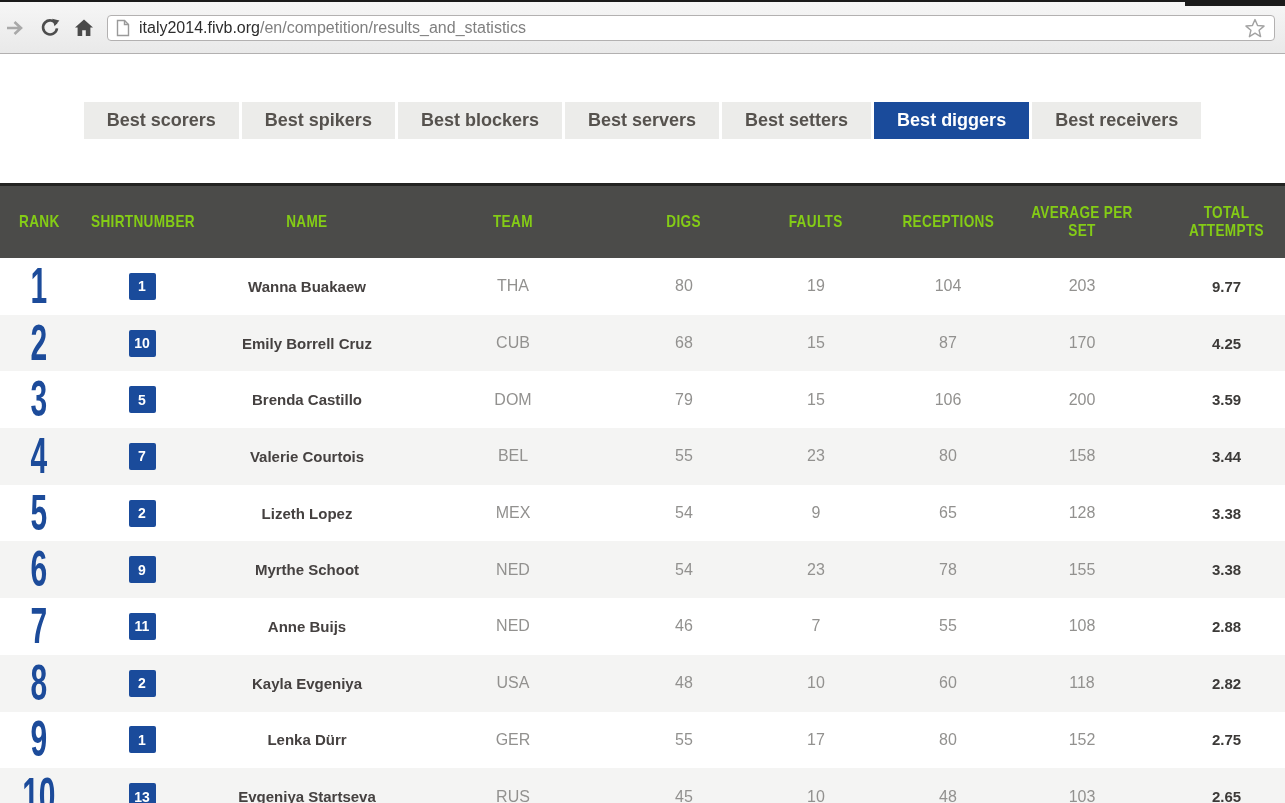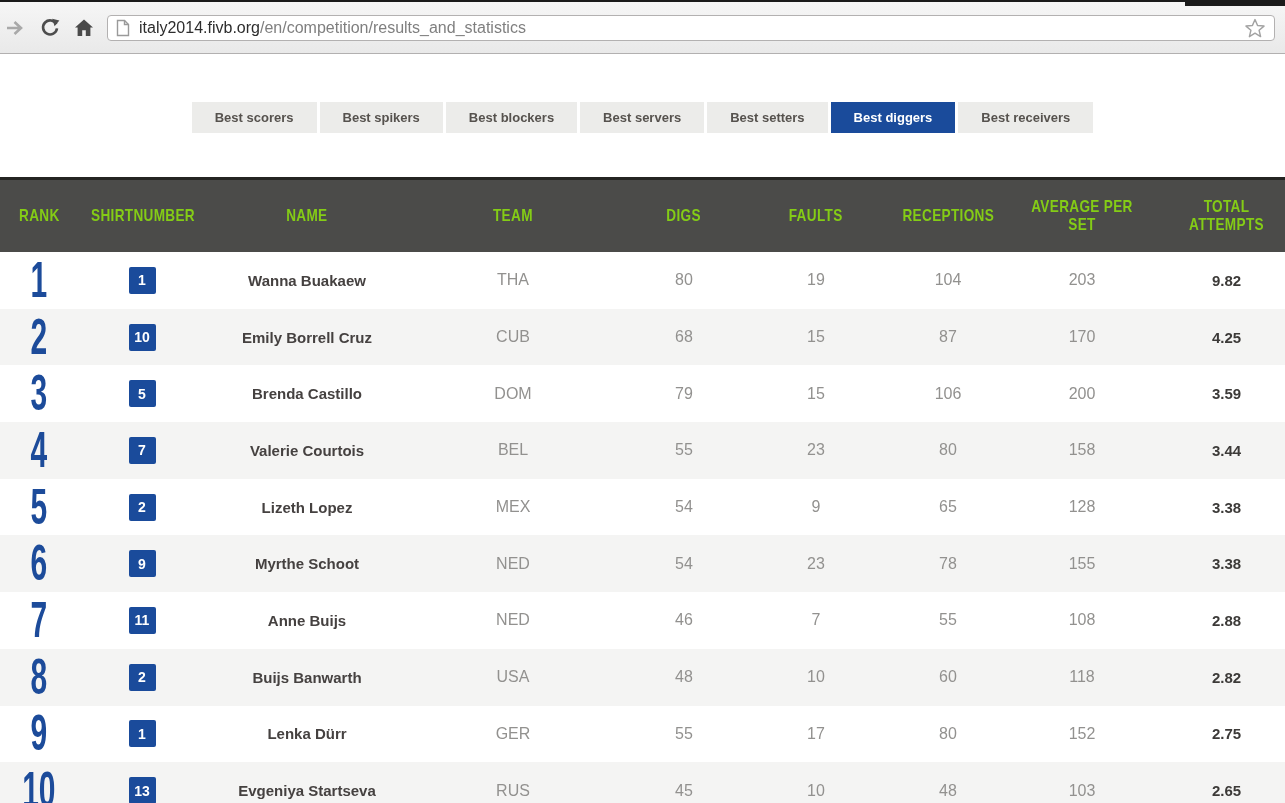--- a/index.html
+++ b/index.html
@@ -27,21 +27,21 @@
   }
   .url-text { font-size:16px; margin-left:9px; white-space:nowrap; overflow:hidden; }
   .url-domain { color:#2d2d2d; }
   .url-path { color:#7f7f7f; }
   .star-wrap { margin-left:auto; display:flex; align-items:center; cursor:pointer; }
 
   
   .tabs { margin-top:48px; display:flex; justify-content:center; gap:3px; }
   .tab {
     background:#ececea; color:#56524e;
-    font-size:13px; font-weight:bold;
+    font-size:18px; font-weight:bold;
     padding:8px 23px; cursor:pointer; white-space:nowrap;
   }
   .tab.active { background:#1a4b9b; color:#fff; }
 
   
   .stats-table { margin-top:44px; width:1285px; }
   .grid {
     display:grid;
     grid-template-columns:78px 128px 202px 210px 132px 132px 132px 136px 1fr;
     align-items:center; text-align:center;
@@ -139,21 +139,21 @@
   <div id="table-body">
   <div class="grid row">
     <div class="cell"><span class="rank-num">1</span></div>
     <div class="cell"><span class="badge">1</span></div>
     <div class="cell c-name">Wanna Buakaew</div>
     <div class="cell c-team">THA</div>
     <div class="cell c-num">80</div>
     <div class="cell c-num">19</div>
     <div class="cell c-num">104</div>
     <div class="cell c-num">203</div>
-    <div class="cell c-avg">9.82</div>
+    <div class="cell c-avg">9.77</div>
   </div>
 
   <div class="grid row">
     <div class="cell"><span class="rank-num">2</span></div>
     <div class="cell"><span class="badge">10</span></div>
     <div class="cell c-name">Emily Borrell Cruz</div>
     <div class="cell c-team">CUB</div>
     <div class="cell c-num">68</div>
     <div class="cell c-num">15</div>
     <div class="cell c-num">87</div>
@@ -217,21 +217,21 @@
     <div class="cell c-num">46</div>
     <div class="cell c-num">7</div>
     <div class="cell c-num">55</div>
     <div class="cell c-num">108</div>
     <div class="cell c-avg">2.88</div>
   </div>
 
   <div class="grid row">
     <div class="cell"><span class="rank-num">8</span></div>
     <div class="cell"><span class="badge">2</span></div>
-    <div class="cell c-name">Buijs Banwarth</div>
+    <div class="cell c-name">Kayla Evgeniya</div>
     <div class="cell c-team">USA</div>
     <div class="cell c-num">48</div>
     <div class="cell c-num">10</div>
     <div class="cell c-num">60</div>
     <div class="cell c-num">118</div>
     <div class="cell c-avg">2.82</div>
   </div>
 
   <div class="grid row">
     <div class="cell"><span class="rank-num">9</span></div>

